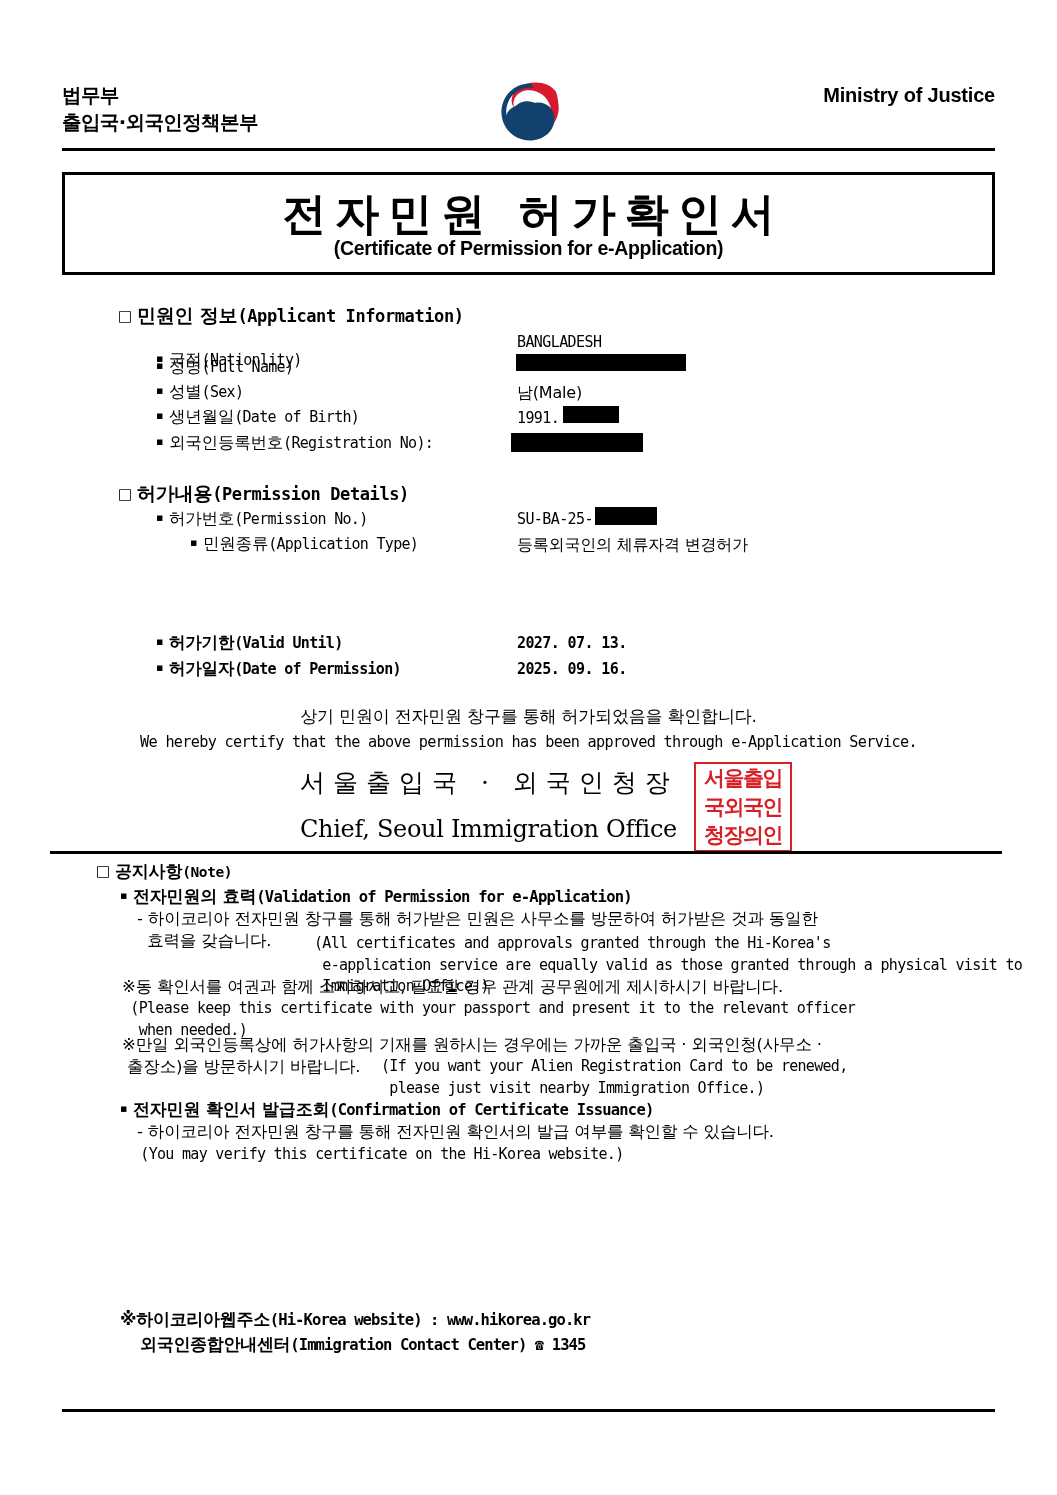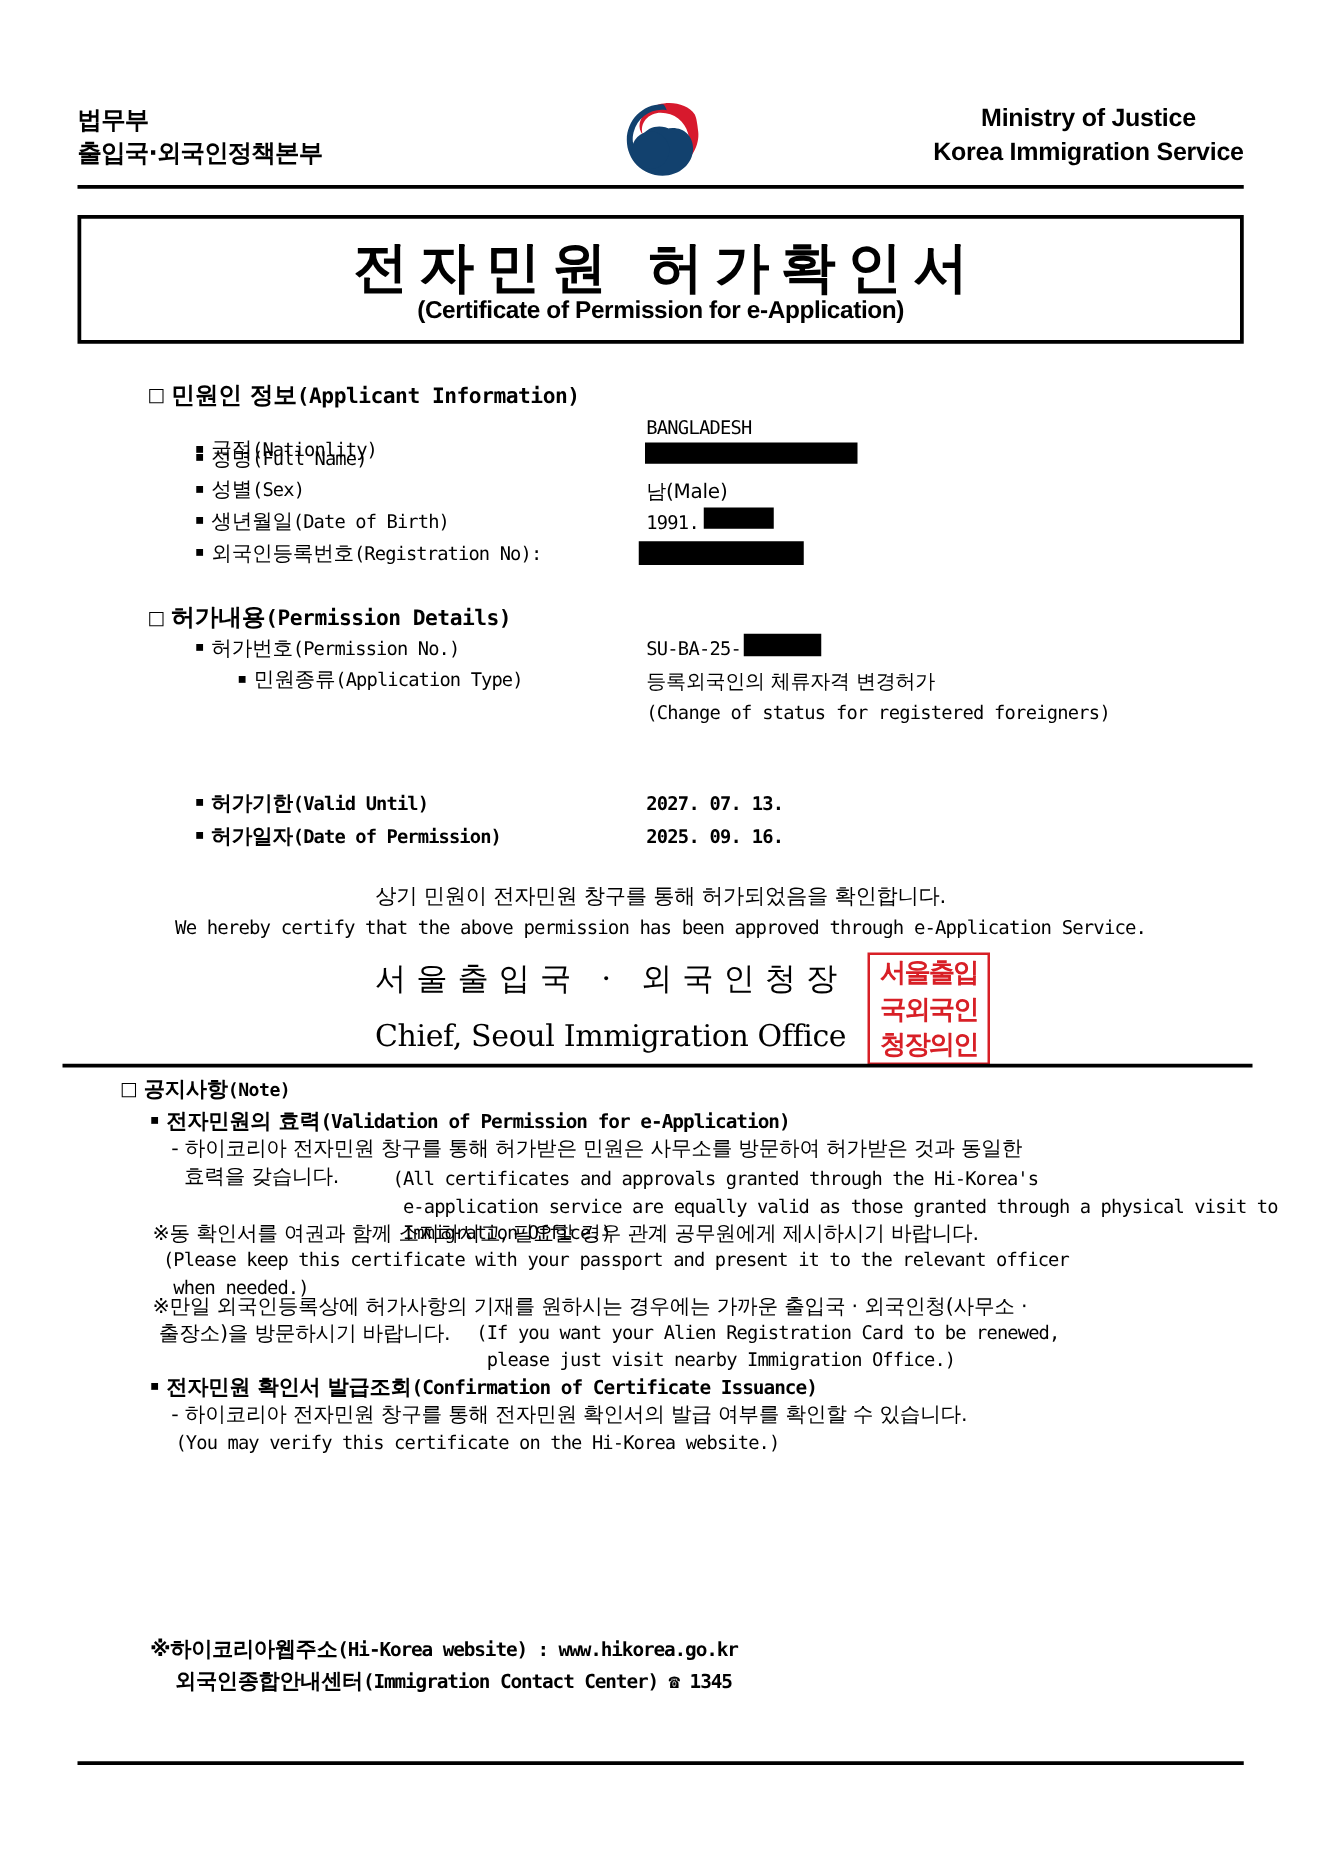--- a/index.html
+++ b/index.html
@@ -299,21 +299,20 @@
     <div class="logo">
       <svg viewBox="0 0 100 100" width="72" height="68" aria-hidden="true">
         <path d="M88 20 C78 5, 50 2, 34 14 C22 23, 20 36, 27 44 C22 30, 34 18, 48 18 C64 18, 76 28, 80 42 C84 56, 80 72, 68 82 C84 74, 94 56, 92 40 C91 31, 90 24, 88 20 Z" fill="#d7192d"></path>
         <path d="M50 8 C26 8, 8 27, 8 50 C8 73, 26 92, 50 92 C70 92, 86 78, 86 60 C86 46, 76 36, 62 36 C51 36, 42 44, 42 54 C42 45, 50 38, 60 38 C48 31, 33 34, 26 45 C19 56, 23 71, 35 78 C20 72, 12 56, 16 41 C21 22, 38 12, 55 15 C53 10, 52 8, 50 8 Z" fill="#12416e"></path>
         <circle cx="36" cy="62" r="22" fill="#12416e"></circle>
       </svg>
     </div>
 
     <div class="header-right">
       <div>Ministry of Justice</div>
-      <div>Korea Immigration Service</div>
     </div>
   </div>
   <div class="rule-top"></div>
 
   <div class="title-box">
     <div class="title-ko">전자민원 허가확인서</div>
     <div class="title-en">(Certificate of Permission for e-Application)</div>
   </div>
 
   <div class="sec-head" style="left:118px; top:303px;">
@@ -353,21 +352,20 @@
   <div class="row" style="left:156px; top:508px;">
     <span class="bullet">▪</span><span class="lbl-ko">허가번호</span><span class="lbl-en">(Permission No.)</span>
   </div>
   <div class="val" style="left:517px; top:510px;">SU-BA-25-</div>
   <div class="redact" style="left:595px; top:507px; width:62px; height:18px;"></div>
 
   <div class="row" style="left:156px; top:533px;margin-left:34px;">
     <span class="bullet">▪</span><span class="lbl-ko">민원종류</span><span class="lbl-en">(Application Type)</span>
   </div>
   <div class="val-ko" style="left:517px; top:535px;">등록외국인의 체류자격 변경허가</div>
-  <div class="val" style="left:517px; top:561px;">(Change of status for registered foreigners)</div>
 
   <div class="row bold" style="left:156px; top:632px;">
     <span class="bullet">▪</span><span class="lbl-ko">허가기한</span><span class="lbl-en">(Valid Until)</span>
   </div>
   <div class="val" style="left:517px; top:634px; font-weight:bold;">2027. 07. 13.</div>
 
   <div class="row bold" style="left:156px; top:658px;">
     <span class="bullet">▪</span><span class="lbl-ko">허가일자</span><span class="lbl-en">(Date of Permission)</span>
   </div>
   <div class="val" style="left:517px; top:660px; font-weight:bold;">2025. 09. 16.</div>

